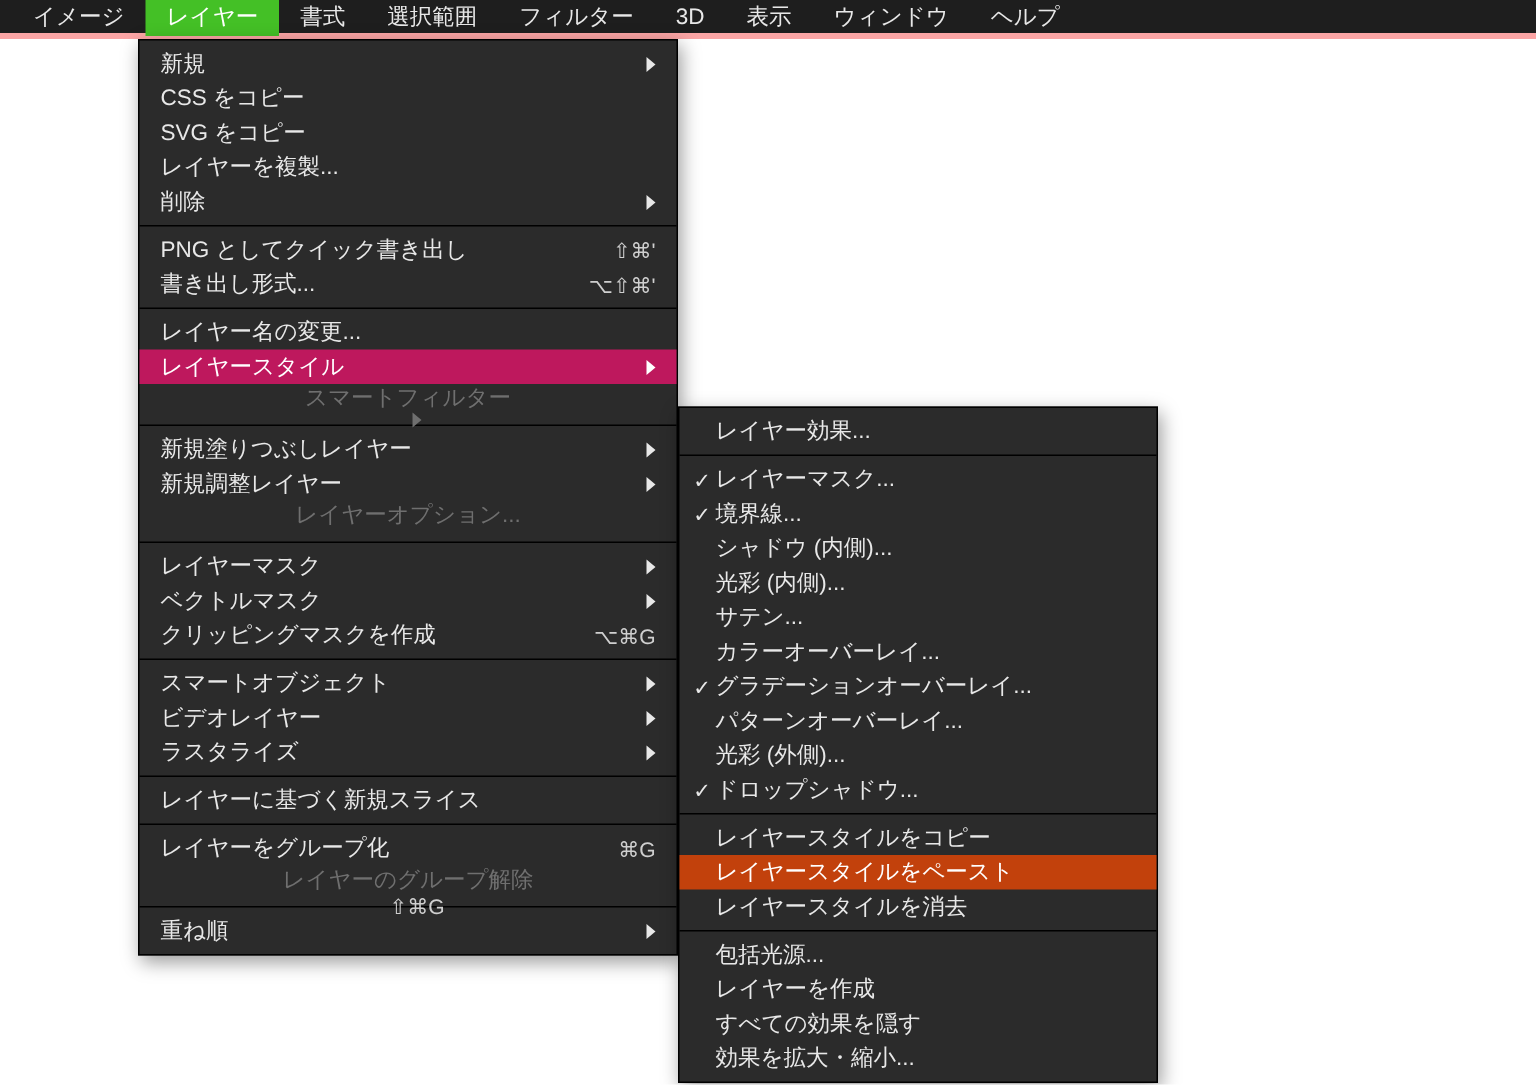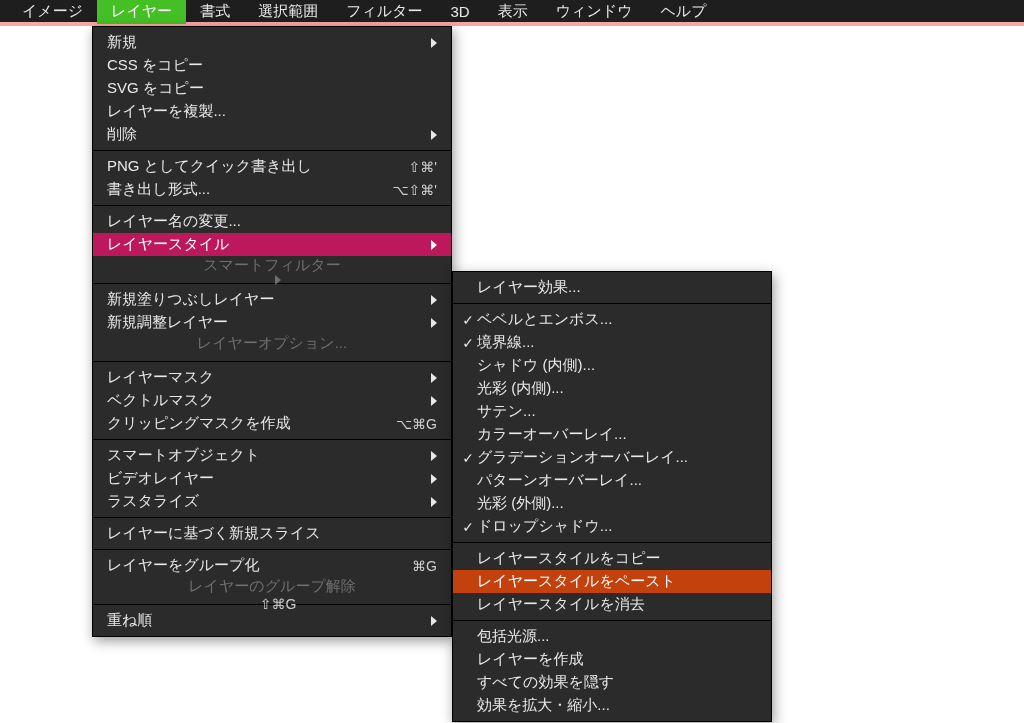--- a/index.html
+++ b/index.html
@@ -232,21 +232,21 @@
 <div class="submenu">
 
   <div class="sub-row">
     <span class="check"></span>
     <span class="label">レイヤー効果...</span>
   </div>
   <div class="sep"></div>
 
   <div class="sub-row">
     <span class="check">✓</span>
-    <span class="label">ベベルとエンボス...</span>
+    <span class="label">レイヤーマスク...</span>
   </div>
   <div class="sub-row">
     <span class="check">✓</span>
     <span class="label">境界線...</span>
   </div>
   <div class="sub-row">
     <span class="check"></span>
     <span class="label">シャドウ (内側)...</span>
   </div>
   <div class="sub-row">

